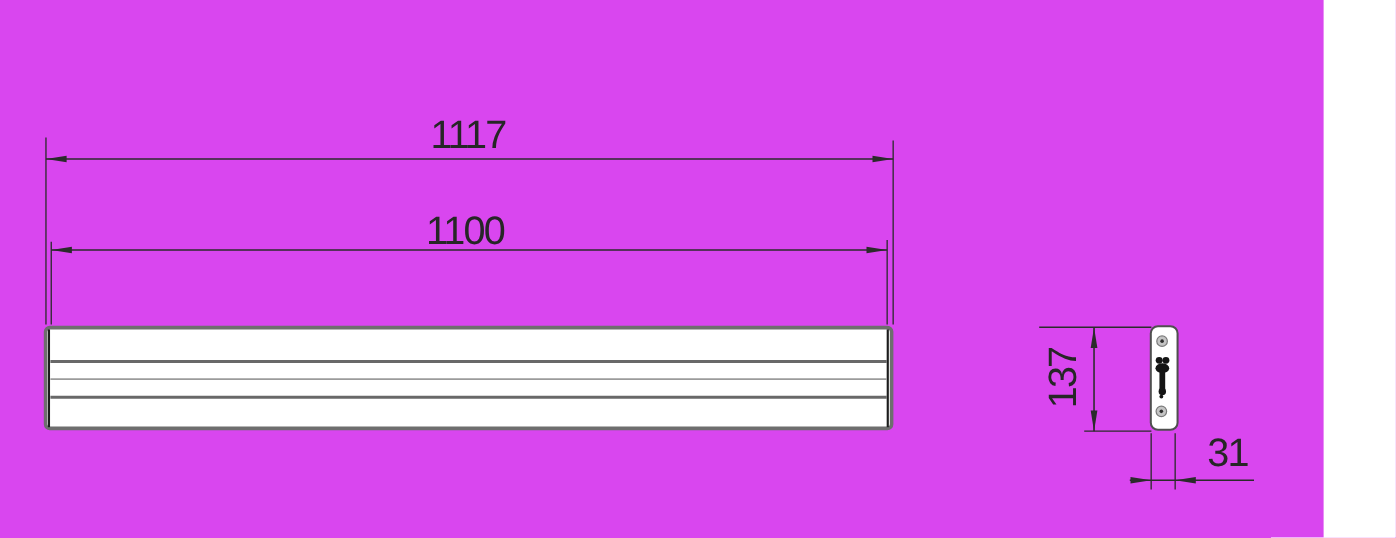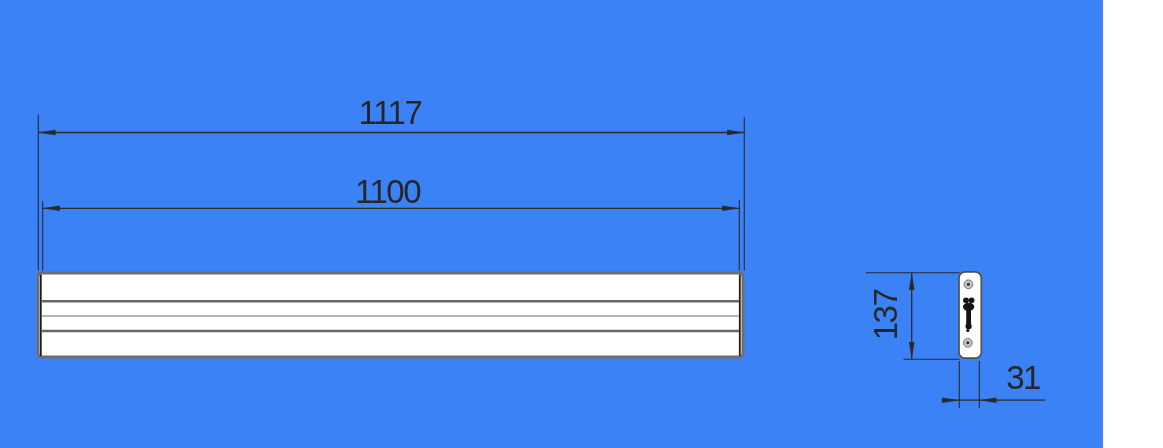--- a/index.html
+++ b/index.html
@@ -1,16 +1,16 @@
 <!DOCTYPE html>
 <html style="--line: #2b2b2b; --text: #262626; --body-outline: #6e6e6e; --inner-line-dark: #686868; --inner-line-light: #9b9b9b; --profile-outline: #4f4f4f; --hole-fill: #c4c4c4; --hole-ring: #7a7a7a; --hole-center: #2e2e2e; --bracket: #141414;"><head>
 <meta charset="utf-8">
 <style>
   html,body{margin:0;padding:0;background:#ffffff;}
-  .stage{position:relative;width:1103px;height:448px;background:#3b82f6;overflow:hidden;}
+  .stage{position:relative;width:1103px;height:448px;background:#d946ef;overflow:hidden;}
   svg{display:block;}
   .dim-line{stroke:var(--line);stroke-width:1.3;fill:none;}
   .ext-line{stroke:var(--line);stroke-width:1.1;fill:none;}
   .arrow{fill:var(--line);stroke:none;}
   .dim-text{font-family:"Liberation Sans",sans-serif;font-size:33px;letter-spacing:-1.5px;fill:var(--text);}
   .body-outline{fill:#ffffff;stroke:var(--body-outline);stroke-width:3;}
   .edge-black{stroke:#1c1c1c;stroke-width:1.8;fill:none;}
   .rail-dark{stroke:var(--inner-line-dark);stroke-width:2.6;fill:none;}
   .rail-light{stroke:var(--inner-line-light);stroke-width:1.5;fill:none;}
   .profile{fill:#ffffff;stroke:var(--profile-outline);stroke-width:1.7;}

